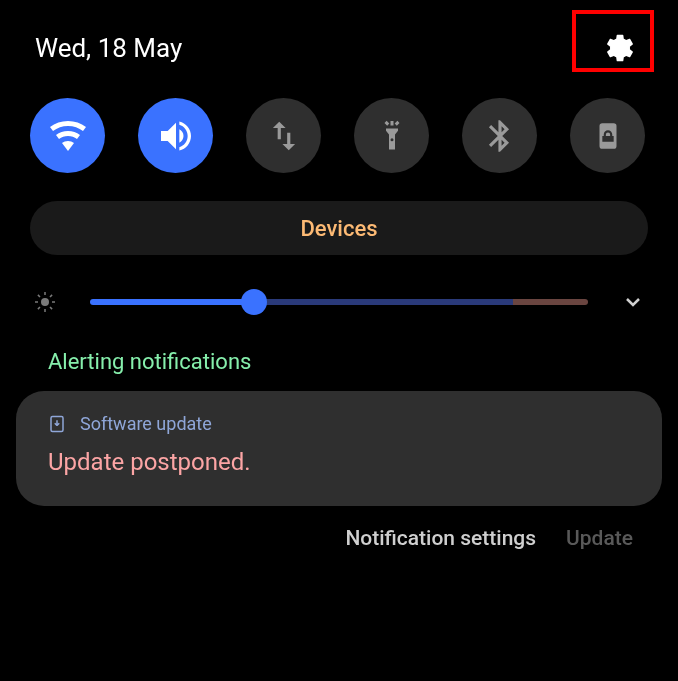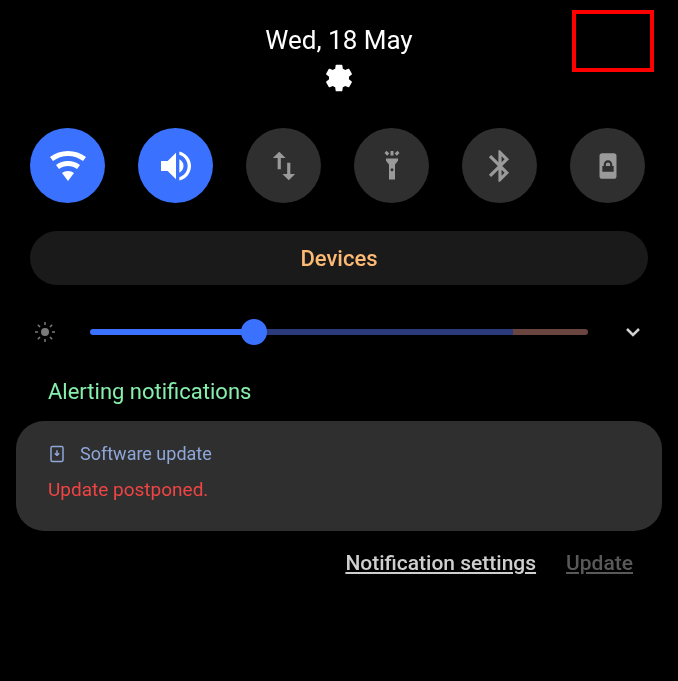--- a/index.html
+++ b/index.html
@@ -13,21 +13,20 @@
       background: #000;
       font-family: -apple-system, BlinkMacSystemFont, 'Segoe UI', Roboto, sans-serif;
       overflow: hidden;
       position: relative;
     }
     .header {
       display: flex;
       justify-content: space-between;
       align-items: center;
       padding: 25px 35px 15px 35px;
-      flex-direction: column;
     }
     .date {
       color: #fff;
       font-size: 26px;
       font-weight: 400;
     }
     .settings-btn {
       width: 46px;
       height: 46px;
       display: flex;
@@ -143,35 +142,34 @@
     }
     .notif-app-icon {
       width: 18px;
       height: 18px;
     }
     .notif-app {
       color: #8fa6d8;
       font-size: 18px;
     }
     .notif-content {
-      color: #ef4444;
-      font-size: 19px;
+      color: #fca5a5;
+      font-size: 24px;
     }
     .bottom-actions {
       display: flex;
       justify-content: flex-end;
       gap: 30px;
       padding: 20px 45px 0 0;
     }
     .action-link {
       color: #cfcfcf;
       font-size: 21px;
       font-weight: 500;
       cursor: pointer;
-      text-decoration: underline;
     }
     .action-link.dim {
       color: #595959;
     }
     svg { display: block; }
   </style>
 </head>
 <body>
 
 <div class="header">

